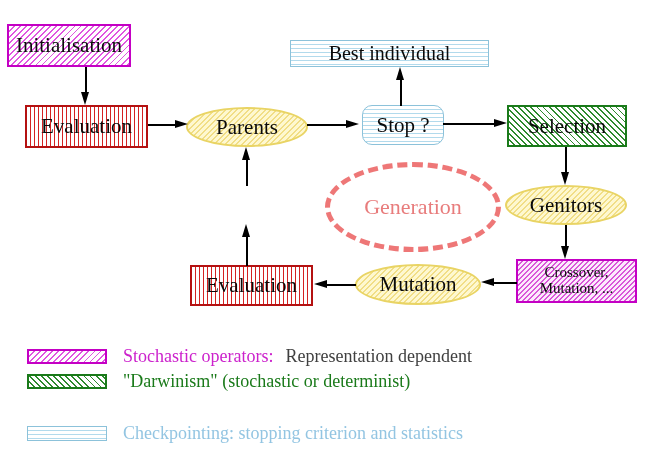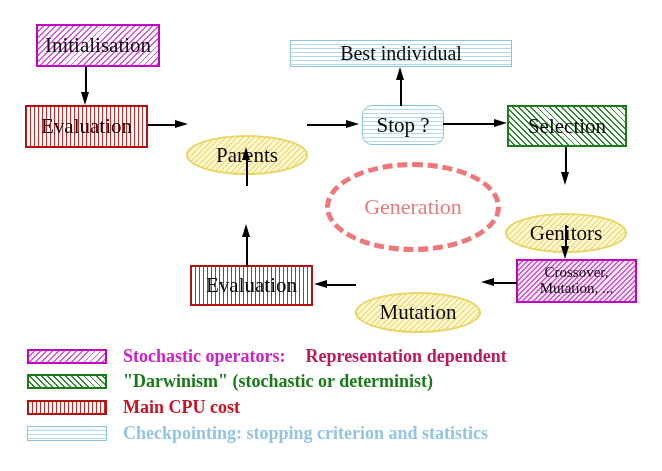--- a/index.html
+++ b/index.html
@@ -30,64 +30,63 @@
     background:repeating-linear-gradient(45deg,#ffffff 0,#ffffff 3px,#2d8a2d 3px,#2d8a2d 4.3px);
     border:2px solid #1a7a1a;
   }
   .p-cyan{
     background:repeating-linear-gradient(180deg,#ffffff 0,#ffffff 2.6px,#b2daec 2.6px,#b2daec 4px);
     border:1.5px solid #8cc2da;
   }
   .p-yellow{
     background:repeating-linear-gradient(135deg,#fef8d0 0,#fef8d0 2.6px,#f1de86 2.6px,#f1de86 4px);
     border:2px solid #e9d464;
-    margin-top:28px;
   }
   .dashed-ellipse{
     position:absolute;border:5px dashed #ee7777;border-radius:50%;
     display:flex;align-items:center;justify-content:center;
     color:#e87c7c;font-size:22px;
   }
   
   .hline{position:absolute;height:2px;background:#000;}
   .vline{position:absolute;width:2px;background:#000;}
   .head{position:absolute;width:0;height:0;}
   .head.right{border-top:4.5px solid transparent;border-bottom:4.5px solid transparent;border-left:13px solid #000;}
   .head.left {border-top:4.5px solid transparent;border-bottom:4.5px solid transparent;border-right:13px solid #000;}
   .head.up   {border-left:4.5px solid transparent;border-right:4.5px solid transparent;border-bottom:13px solid #000;}
   .head.down {border-left:4.5px solid transparent;border-right:4.5px solid transparent;border-top:13px solid #000;}
   
   .legend-row{position:absolute;left:27px;display:flex;align-items:center;height:20px;}
   .swatch{width:80px;height:15px;margin-right:16px;flex:0 0 auto;}
-  .legend-text{font-weight:bold;font-size:18px;white-space:nowrap;}
+  .legend-text{font-weight:normal;font-size:18px;white-space:nowrap;}
   .lt-magenta{color:#cc22cc;}
-  .lt-yellow{color:#be185d;margin-left:20px;}
+  .lt-yellow{color:#404040;margin-left:12px;}
   .lt-green{color:#1a7a1a;}
   .lt-red{color:#cc1122;}
   .lt-cyan{color:#93c5e2;}
   .small-label{font-size:15px;}
 </style>
 </head>
 <body>
 
 <div class="canvas">
 
-  <div class="node p-magenta" style="left:36px;top:24px;width:124px;height:43px;">
+  <div class="node p-magenta" style="left:7px;top:24px;width:124px;height:43px;">
     <span>Initialisation</span>
   </div>
 
   <div class="node p-red" style="left:25px;top:105px;width:123px;height:43px;">
     <span>Evaluation</span>
   </div>
 
   <div class="node ellipse p-yellow" style="left:186px;top:107px;width:122px;height:40px;">
     <span>Parents</span>
   </div>
 
-  <div class="node p-cyan" style="left:290px;top:40px;width:222px;height:27px;font-size:20px;">
+  <div class="node p-cyan" style="left:290px;top:40px;width:199px;height:27px;font-size:20px;">
     <span>Best individual</span>
   </div>
 
   <div class="node p-cyan" style="left:362px;top:105px;width:82px;height:40px;border-radius:10px;">
     <span>Stop ?</span>
   </div>
 
   <div class="node p-green" style="left:507px;top:105px;width:120px;height:42px;">
     <span>Selection</span>
   </div>
@@ -173,23 +172,19 @@
     <div class="swatch p-magenta"></div>
     <span class="legend-text lt-magenta">Stochastic operators:</span>
     <span class="legend-text lt-yellow">Representation dependent</span>
   </div>
 
   <div class="legend-row" style="top:371px;">
     <div class="swatch p-green"></div>
     <span class="legend-text lt-green">"Darwinism" (stochastic or determinist)</span>
   </div>
 
-  <div class="legend-row" style="top:397px;">
-    <div class="swatch p-red"></div>
-    <span class="legend-text lt-red">Main CPU cost</span>
-  </div>
 
   <div class="legend-row" style="top:423px;">
     <div class="swatch p-cyan"></div>
     <span class="legend-text lt-cyan">Checkpointing: stopping criterion and statistics</span>
   </div>
 
 </div>
 
 </body></html>

